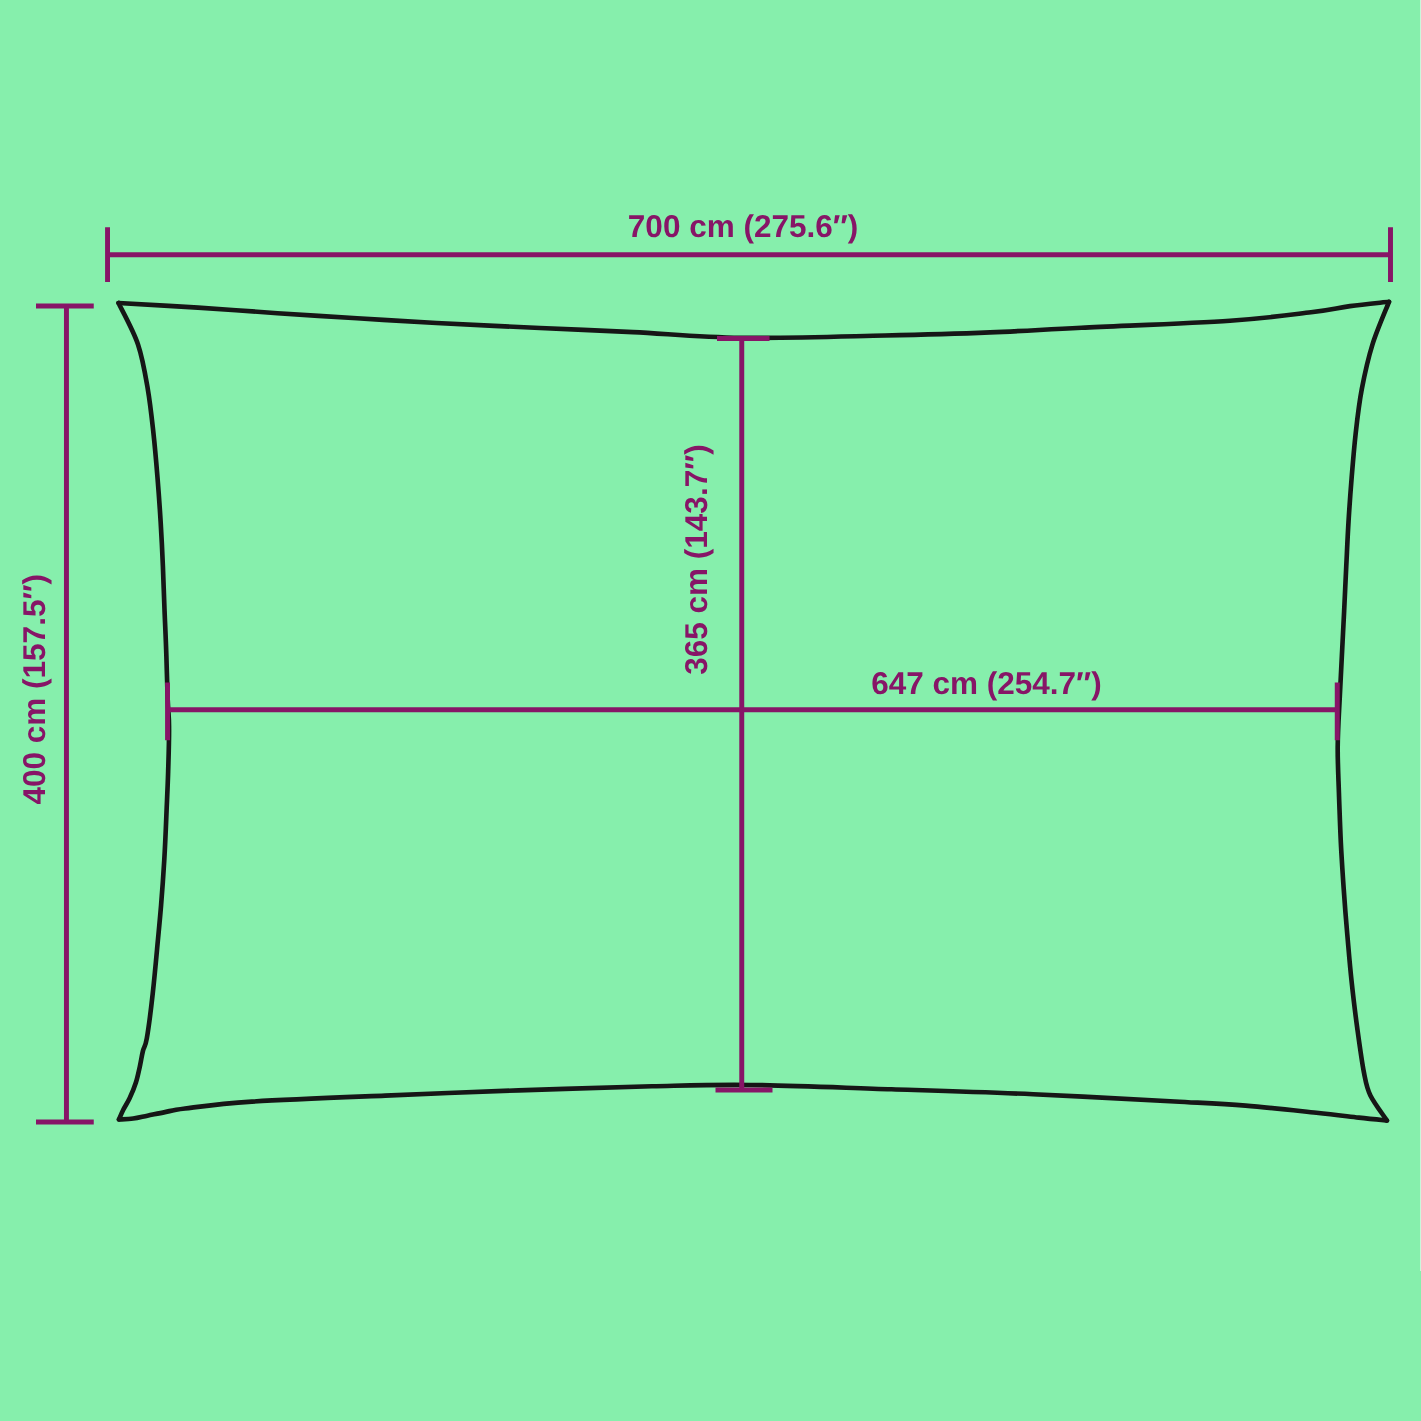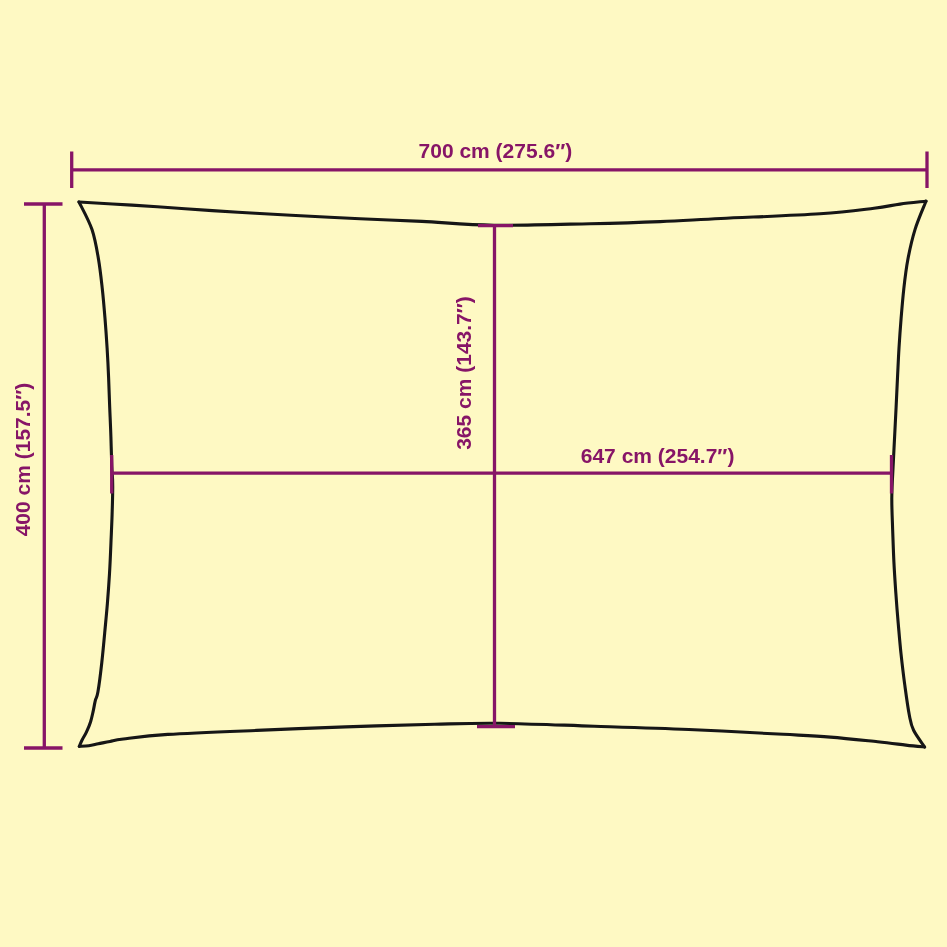--- a/index.html
+++ b/index.html
@@ -1,16 +1,16 @@
 <!DOCTYPE html>
 <html><head>
 <meta charset="utf-8">
 <style>
   html,body{margin:0;padding:0;background:#ffffff;}
-  .wrap{width:947px;height:947px;position:relative;overflow:hidden;background:#fef9c3;}
+  .wrap{width:947px;height:947px;position:relative;overflow:hidden;background:#86efac;}
   svg{display:block;}
   text{font-family:"Liberation Sans", sans-serif;font-weight:bold;}
 </style>
 </head>
 <body>
 <div class="wrap">
 <svg width="947" height="947" viewBox="0 0 947 947" xmlns="http://www.w3.org/2000/svg">
 
   <g fill="none" stroke="#161616" stroke-width="3.1" stroke-linecap="round">
     <path d="M 79.0,202.0 C 87.8,202.5 114.3,204.0 132.0,205.1 C 149.7,206.2 167.3,207.6 185.0,208.8 C 202.7,210.0 220.3,211.1 238.0,212.2 C 255.7,213.3 270.7,214.2 291.0,215.3 C 311.3,216.4 338.2,217.7 360.0,218.7 C 381.8,219.7 399.7,220.3 422.0,221.4 C 444.3,222.5 466.0,224.8 494.0,225.2 C 522.0,225.6 562.3,224.3 590.0,223.7 C 617.7,223.1 638.2,222.5 660.0,221.6 C 681.8,220.7 694.3,219.8 721.0,218.5 C 747.7,217.2 794.5,215.5 820.0,213.8 C 845.5,212.1 860.7,209.8 874.0,208.2 C 887.3,206.6 891.3,205.3 900.0,204.1 C 908.7,202.9 921.7,201.7 926.0,201.2"></path>

